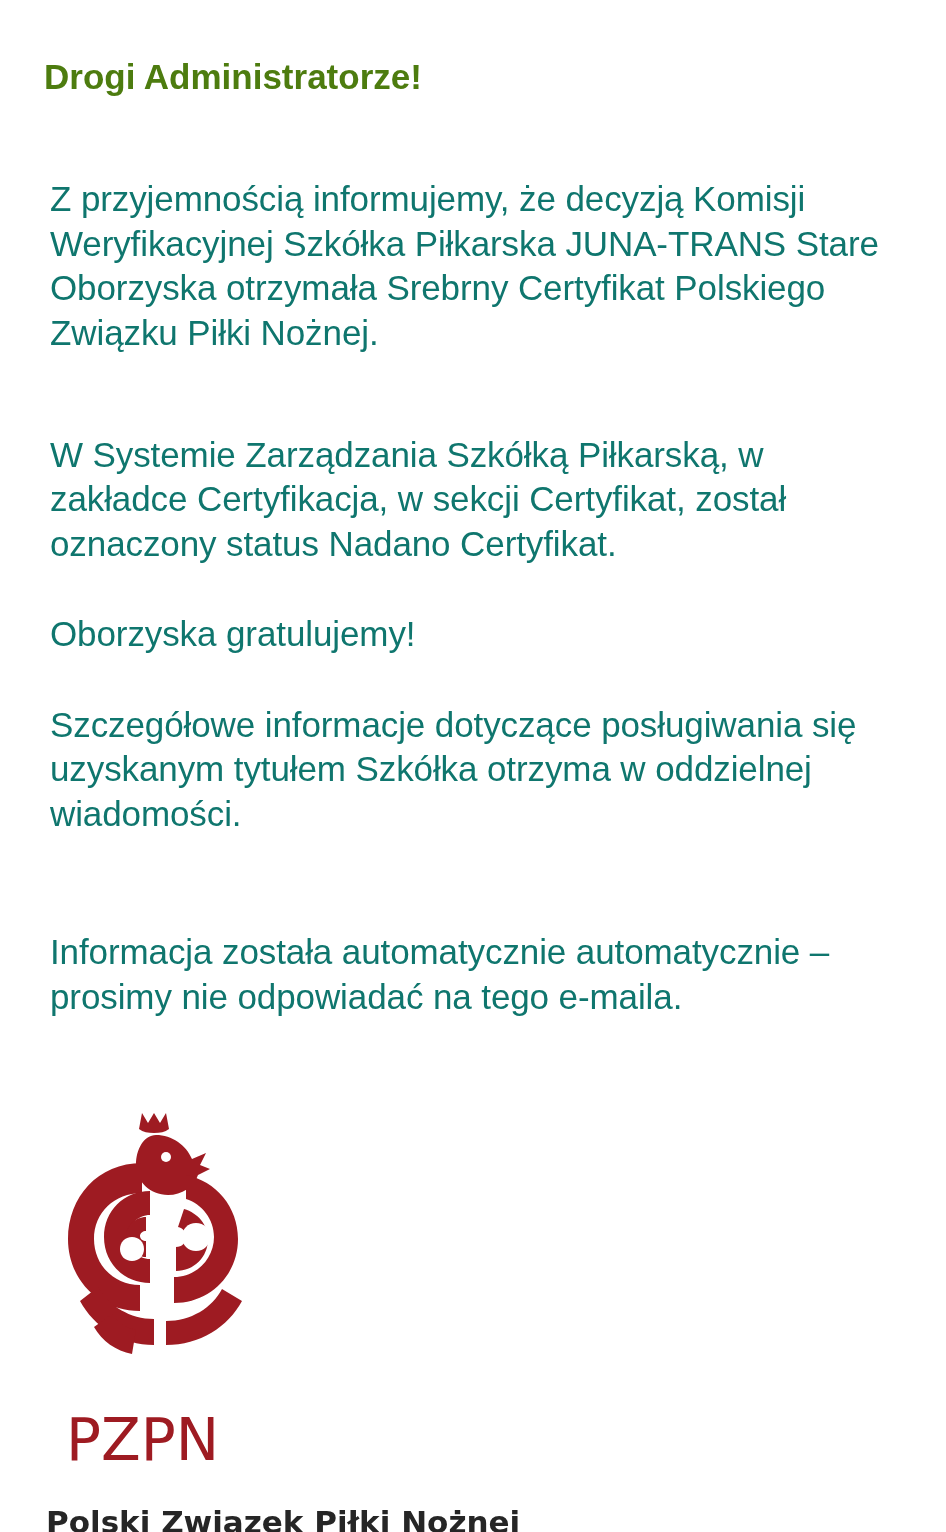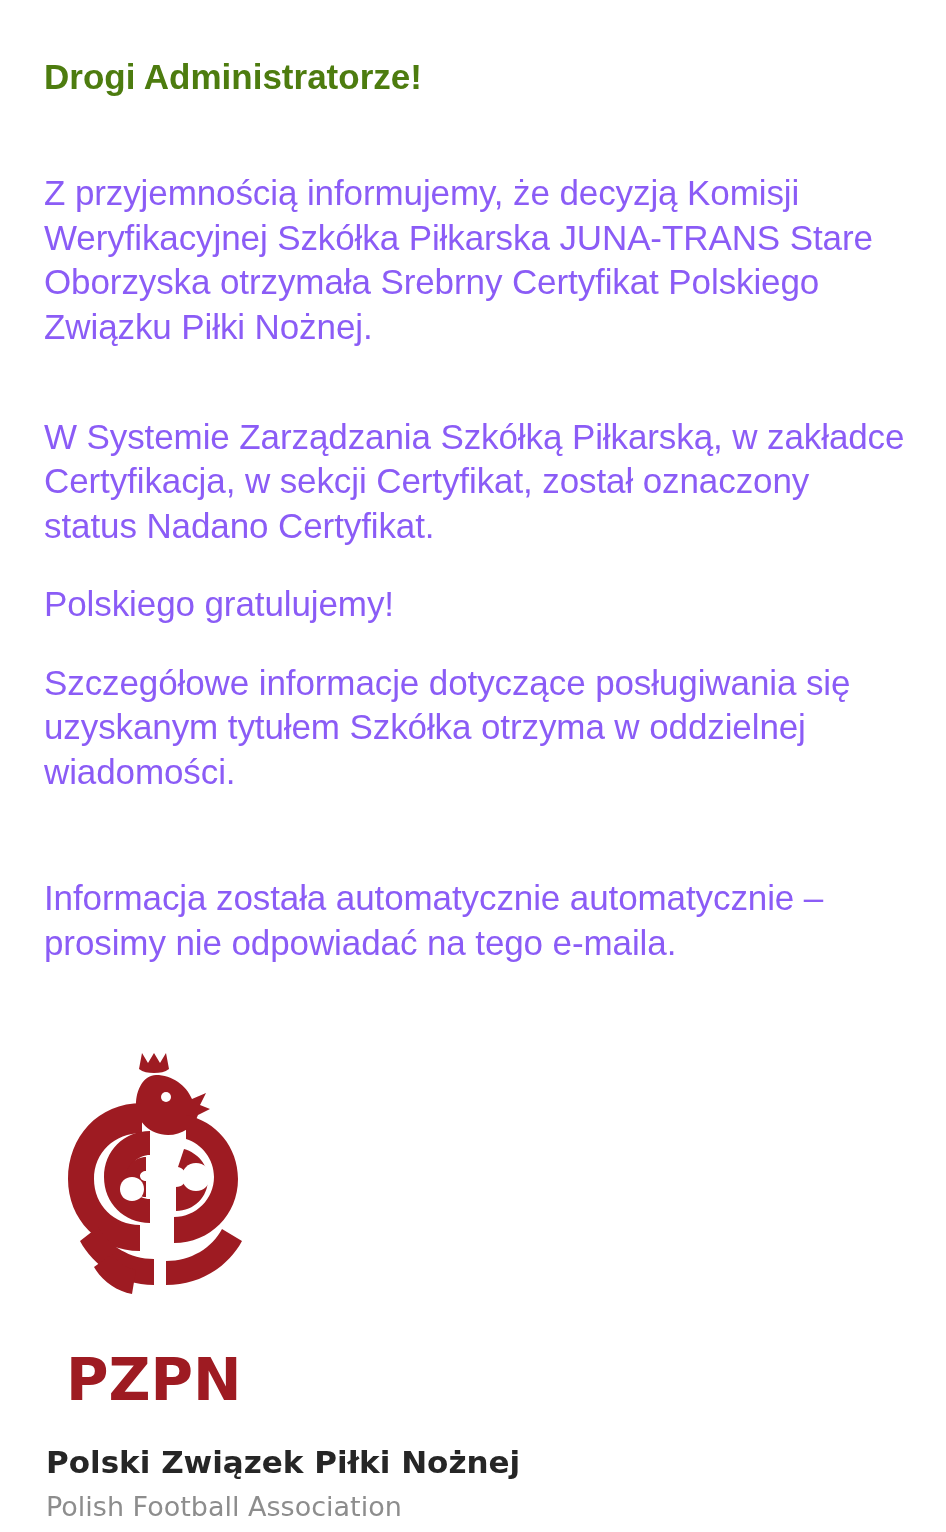--- a/index.html
+++ b/index.html
@@ -28,38 +28,38 @@
     color: #4d7c0f;
     margin: 0 0 0 0;
   }
   .gap-large { height: 74px; }
   .gap-mid { height: 66px; }
   .gap-small { height: 34px; }
   .gap-block { height: 82px; }
   p.para {
     font-size: 35px;
     line-height: 1.27;
-    margin: 0;
-    color: #8b5cf6;
+    margin: 6px;
+    color: #0f766e;
     letter-spacing: -0.1px;
   }
   p.para b {
     font-weight: normal;
   }
   .logo-wrap {
     margin-top: 46px;
     margin-left: 2px;
     width: 250px;
   }
   .logo-svg {
     display: block;
   }
   .wordmark {
     font-family: "DejaVu Sans", sans-serif;
-    font-weight: bold;
+    font-weight: normal;
     font-size: 58px;
     color: #9e1b22;
     letter-spacing: 0px;
     line-height: 1;
     margin-top: 6px;
     margin-left: 20px;
   }
   .footer {
     margin-top: 34px;
     margin-left: 2px;
@@ -89,21 +89,21 @@
   <div class="gap-large"></div>
 
   <p class="para">Z przyjemnością informujemy, że decyzją Komisji Weryfikacyjnej Szkółka Piłkarska JUNA-TRANS Stare Oborzyska otrzymała Srebrny Certyfikat Polskiego Związku Piłki Nożnej.</p>
 
   <div class="gap-mid"></div>
 
   <p class="para"><span>W Systemie Zarządzania Szkółką Piłkarską, w zakładce Certyfikacja, w sekcji Certyfikat, został oznaczony status </span><b>Nadano Certyfikat</b><span>.</span></p>
 
   <div class="gap-small"></div>
 
-  <p class="para">Polskiego gratulujemy!</p>
+  <p class="para">Oborzyska gratulujemy!</p>
 
   <div class="gap-small"></div>
 
   <p class="para">Szczegółowe informacje dotyczące posługiwania się uzyskanym tytułem Szkółka otrzyma w oddzielnej wiadomości.</p>
 
   <div class="gap-block"></div>
 
   <p class="para">Informacja została automatycznie automatycznie – prosimy nie odpowiadać na tego e-maila.</p>
 
   <div class="gap-small"></div>

